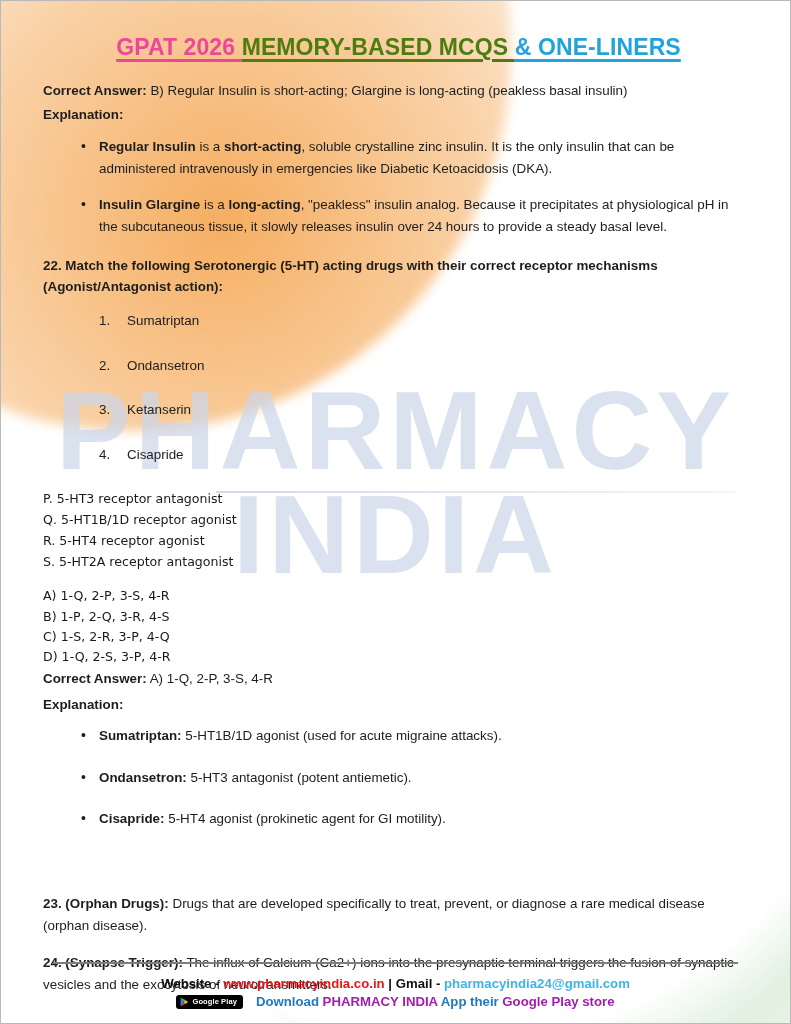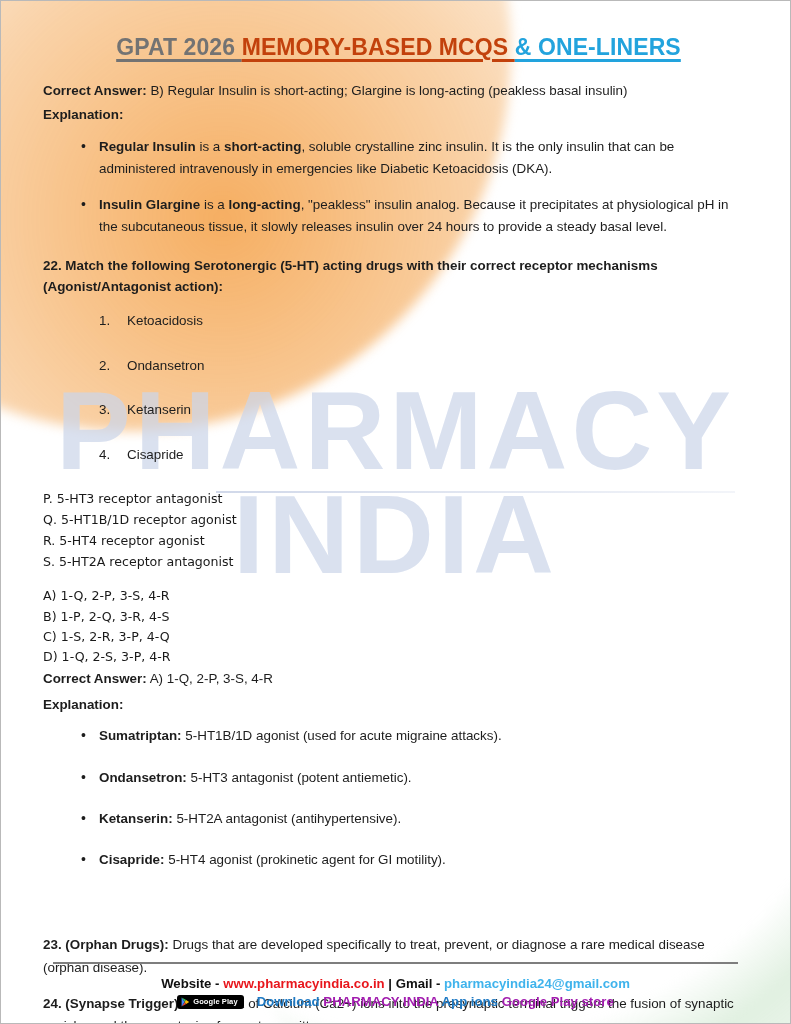--- a/index.html
+++ b/index.html
@@ -90,22 +90,22 @@
   .title {
     text-align: center;
     font-family: "Liberation Sans", sans-serif;
     font-weight: bold;
     font-size: 23px;
     letter-spacing: 0.1px;
     margin: 8px 0 14px 0;
     white-space: nowrap;
   }
   .title .seg { text-decoration: underline; text-underline-offset: 4px; text-decoration-thickness: 2.5px; }
-  .t-red   { color: #737373; margin-top: 38px; }
-  .t-green { color: #c2410c; }
+  .t-red   { color: #ec4899; margin-top: 38px; }
+  .t-green { color: #4d7c0f; }
   .t-blue  { color: #22a3dd; }
 
   .body-text {
     font-family: "Liberation Sans", sans-serif;
     font-size: 13.4px;
     color: #1d1d1d;
     line-height: 1.62;
   }
   .b { font-weight: bold; }
 
@@ -282,21 +282,21 @@
         <span class="b">Regular Insulin</span><span> is a </span><span class="b">short-acting</span><span>, soluble crystalline zinc insulin. It is the only insulin that can be administered intravenously in emergencies like Diabetic Ketoacidosis (DKA).</span>
       </li>
       <li>
         <span class="b">Insulin Glargine</span><span> is a </span><span class="b">long-acting</span><span>, "peakless" insulin analog. Because it precipitates at physiological pH in the subcutaneous tissue, it slowly releases insulin over 24 hours to provide a steady basal level.</span>
       </li>
     </ul>
 
     <div class="qhead">22. Match the following Serotonergic (5-HT) acting drugs with their correct receptor mechanisms (Agonist/Antagonist action):</div>
 
     <ol class="numlist">
-      <li>Ketoacidosis</li>
+      <li>Sumatriptan</li>
       <li>Ondansetron</li>
       <li>Ketanserin</li>
       <li>Cisapride</li>
     </ol>
 
     <div class="pqrs">
       <div>P. 5-HT3 receptor antagonist</div>
       <div>Q. 5-HT1B/1D receptor agonist</div>
       <div>R. 5-HT4 receptor agonist</div>
       <div>S. 5-HT2A receptor antagonist</div>
@@ -313,23 +313,20 @@
       <span class="b">Correct Answer:</span><span> A) 1-Q, 2-P, 3-S, 4-R</span>
     </div>
     <div class="expl-line">Explanation:</div>
 
     <ul class="bullets tight">
       <li>
         <span class="b">Sumatriptan:</span><span> 5-HT1B/1D agonist (used for acute migraine attacks).</span>
       </li>
       <li>
         <span class="b">Ondansetron:</span><span> 5-HT3 antagonist (potent antiemetic).</span>
-      </li>
-      <li>
-        <span class="b">Ketanserin:</span><span> 5-HT2A antagonist (antihypertensive).</span>
       </li>
       <li>
         <span class="b">Cisapride:</span><span> 5-HT4 agonist (prokinetic agent for GI motility).</span>
       </li>
     </ul>
 
     <div style="height:30px"></div>
 
     <div class="para">
       <span class="b">23. (Orphan Drugs):</span><span> Drugs that are developed specifically to treat, prevent, or diagnose a rare medical disease (orphan disease).</span>
@@ -351,17 +348,17 @@
     <div class="foot-line2">
       <span class="gp-badge">
         <svg class="gp-tri" width="9" height="10" viewBox="0 0 9 10" xmlns="http://www.w3.org/2000/svg">
           <polygon points="0.6,0.4 5.2,3.1 3.6,4.7" fill="#34c759"></polygon>
           <polygon points="0.6,9.6 5.2,6.9 3.6,5.3" fill="#ea4335"></polygon>
           <polygon points="0.6,0.4 0.6,9.6 3.6,5.0" fill="#4285f4"></polygon>
           <polygon points="5.2,3.1 8.2,5.0 5.2,6.9 3.6,5.0" fill="#fbbc04"></polygon>
         </svg>
         <span class="gp-text">Google Play</span>
       </span>
-      <span><span class="f-blue">Download </span><span class="f-orange">PHARMACY INDIA</span><span class="f-blue"> App ions </span><span class="f-orange">Google Play store</span></span>
+      <span><span class="f-blue">Download </span><span class="f-orange">PHARMACY INDIA</span><span class="f-blue"> App their </span><span class="f-orange">Google Play store</span></span>
     </div>
   </div>
 
 </div>
 
 </body></html>

